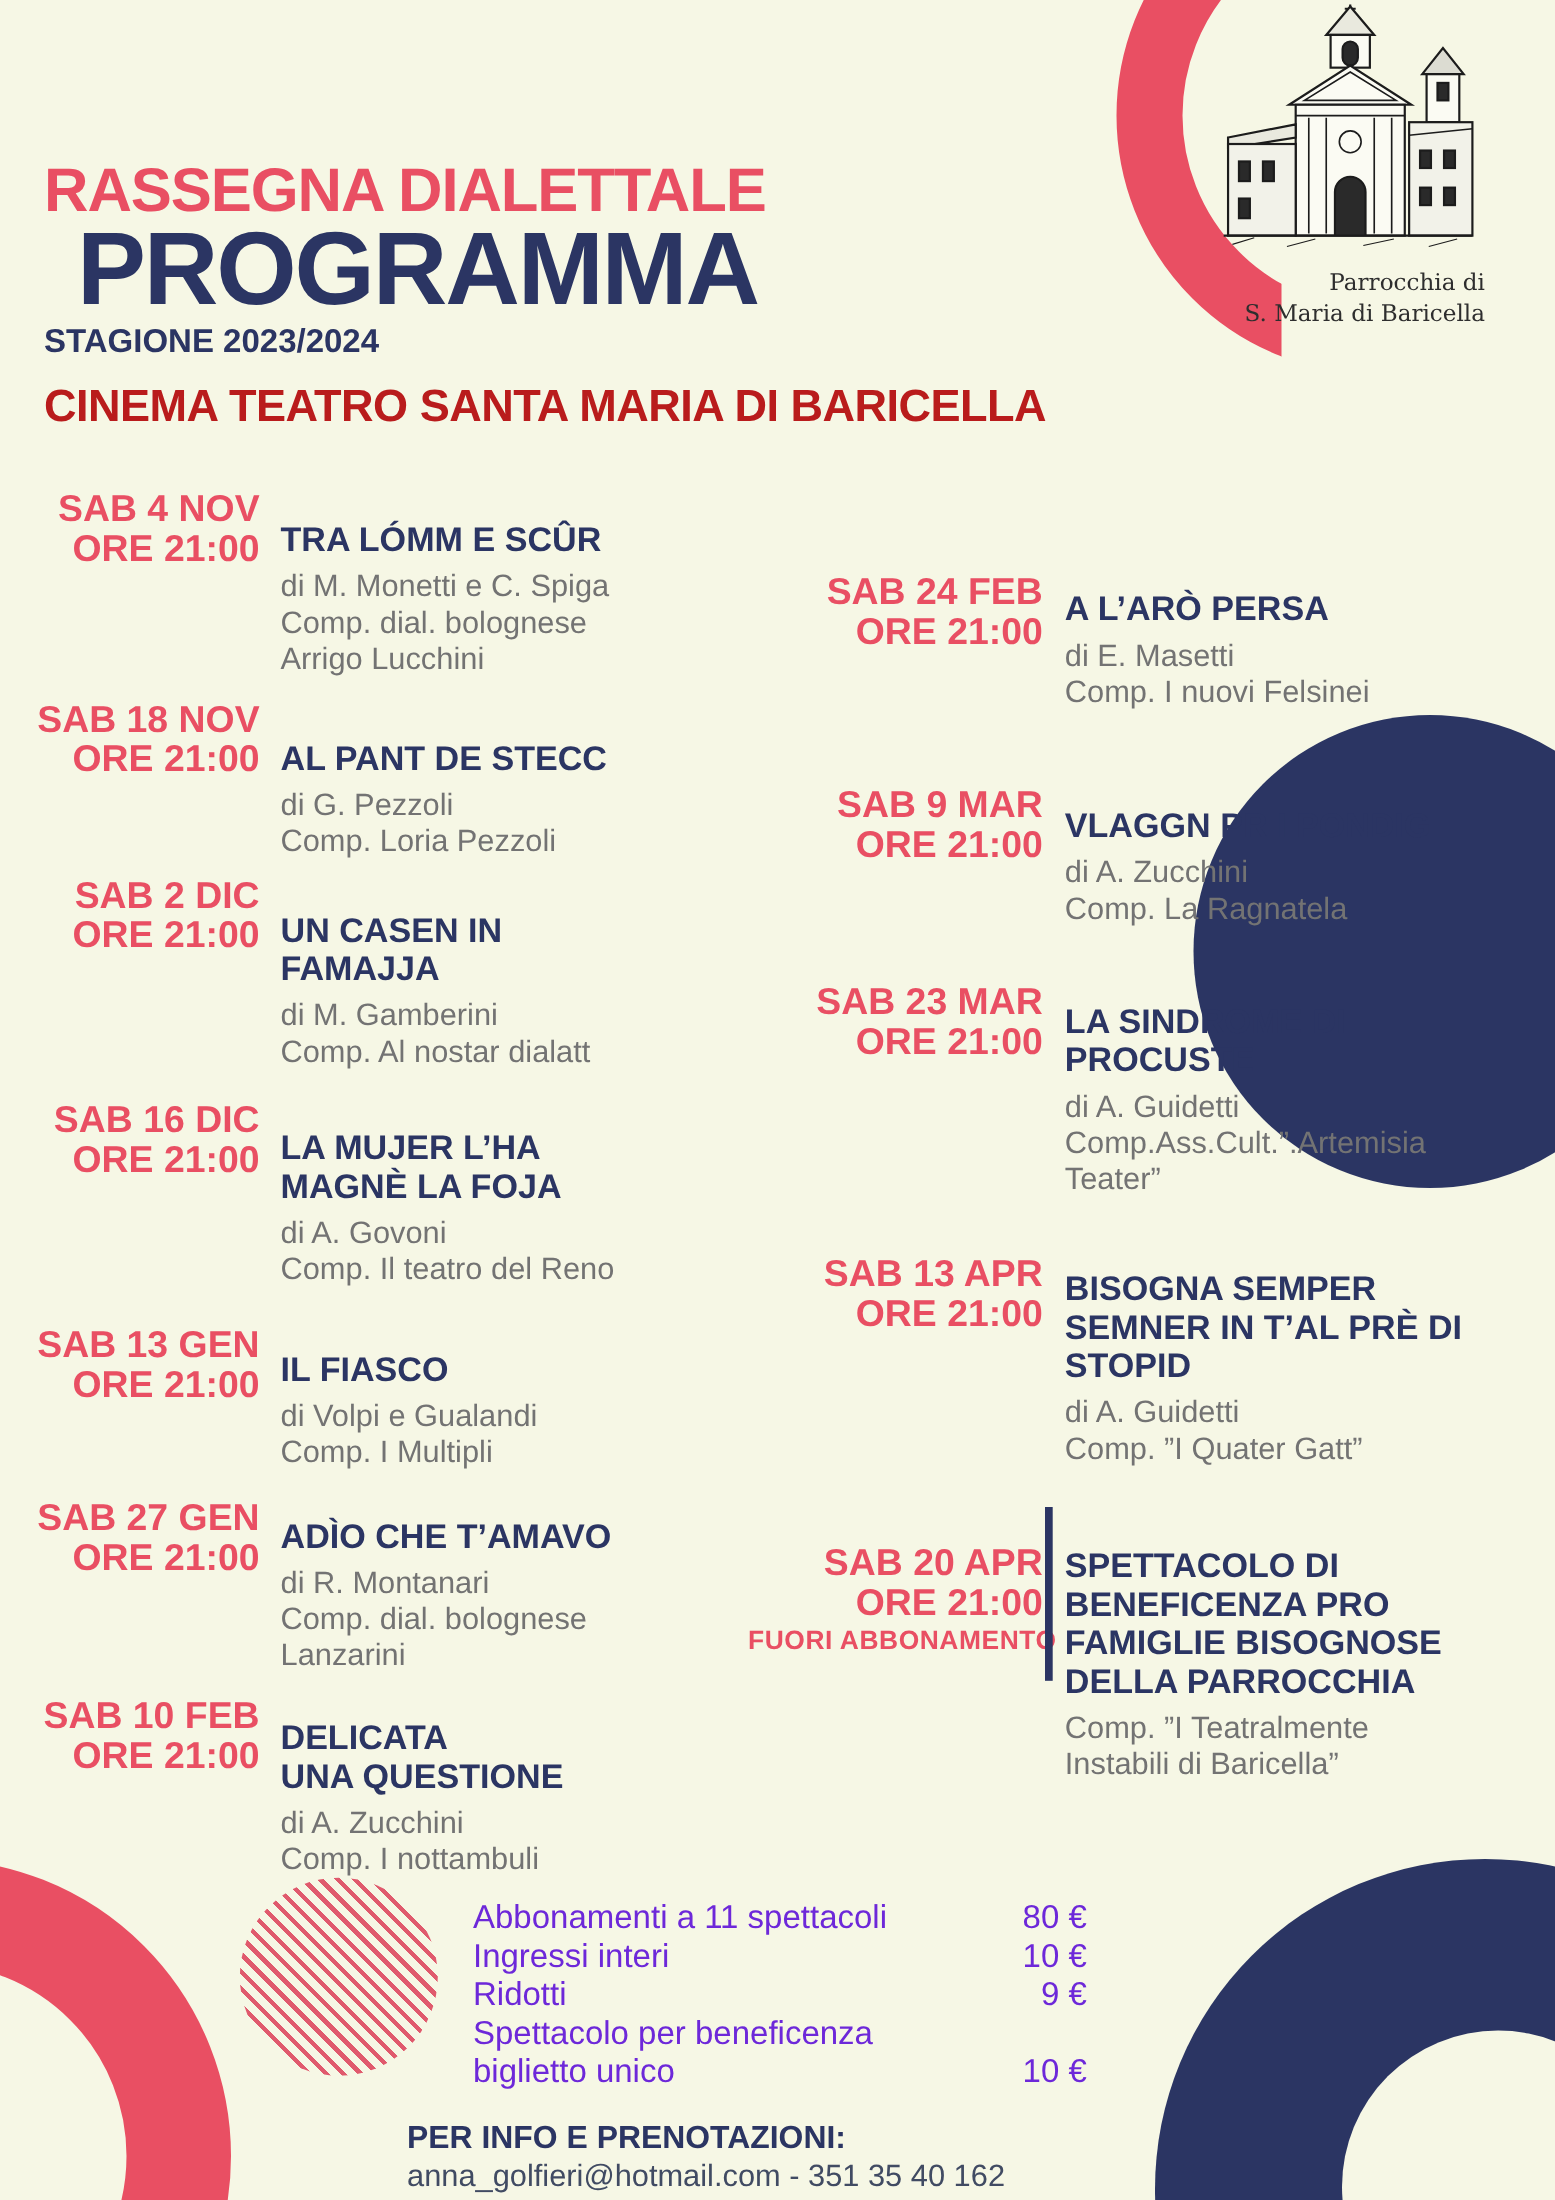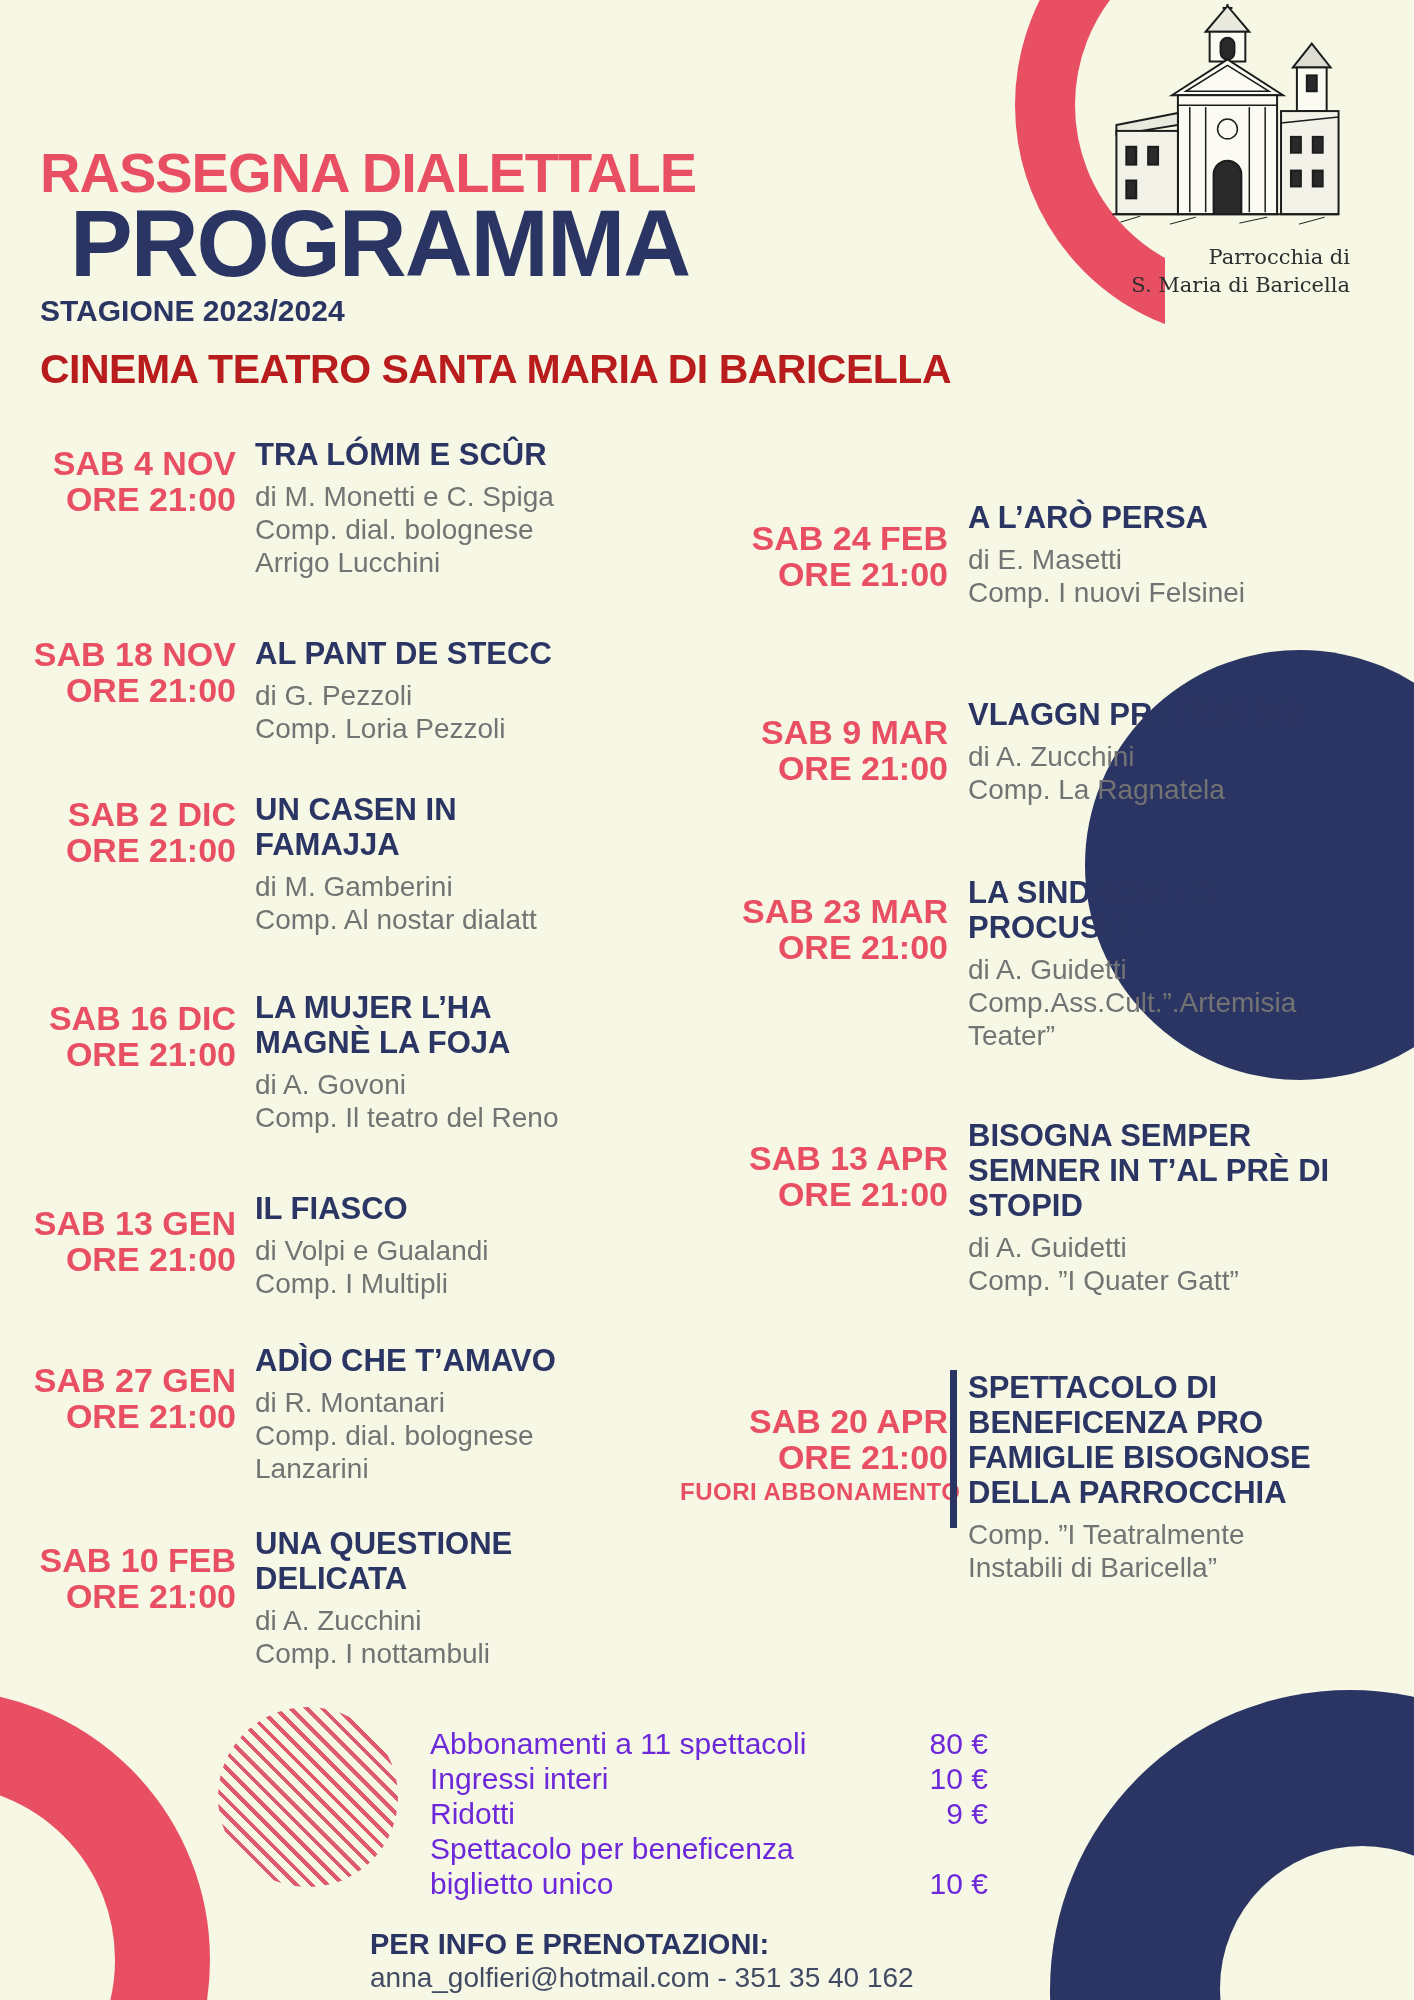--- a/index.html
+++ b/index.html
@@ -26,21 +26,21 @@
     font-family:"DejaVu Serif","Liberation Serif",serif;font-size:21px;line-height:28px;color:#2e2e2e;z-index:3;}
   
   .kicker{position:absolute;left:40px;top:140px;font-size:56px;font-weight:800;letter-spacing:-1px;color:#e94f63;white-space:nowrap;z-index:2;}
   .big-title{position:absolute;left:36px;top:190px;font-size:94px;font-weight:800;letter-spacing:-2px;color:#2b3563;white-space:nowrap;z-index:2;margin-left:34px;}
   .season{position:absolute;left:40px;top:294px;font-size:30px;font-weight:800;color:#2b3563;white-space:nowrap;z-index:2;}
   .venue{position:absolute;left:40px;top:346px;font-size:41px;font-weight:800;letter-spacing:-0.5px;color:#b91c1c;white-space:nowrap;z-index:2;}
   
   .event-date{position:absolute;text-align:right;color:#e94f63;font-weight:800;font-size:34px;line-height:36px;z-index:2;white-space:nowrap;}
   .event-date.left{left:20px;width:216px;}
   .event-date.right{left:680px;width:268px;}
-  .event-body{position:absolute;z-index:2;}
+  .event-body{position:absolute;z-index:2;margin-top:36px;}
   .event-body.left-body{left:255px;width:600px;}
   .event-body.right-body{left:968px;width:440px;}
   .event-title div{font-size:31px;font-weight:700;line-height:35px;color:#2b3563;white-space:nowrap;}
   .event-details{margin-top:8px;}
   .event-details div{font-size:28px;font-weight:400;line-height:33px;color:#737373;white-space:nowrap;}
   .note{font-size:24px;line-height:26px;font-weight:600;letter-spacing:0.5px;margin-top:4px;}
   .charity-bar{position:absolute;left:950px;top:1370px;width:7px;height:158px;background:#2b3563;z-index:2;}
   
   .pricing{position:absolute;left:430px;top:1726px;width:558px;z-index:2;}
   .price-row{position:relative;font-size:30px;line-height:35px;color:#6d28d9;white-space:nowrap;}
@@ -204,22 +204,22 @@
         <div>Lanzarini</div>
       </div>
   </div>
 
   <div class="event-date left" style="top:1542px">
     <div>SAB 10 FEB</div>
     <div>ORE 21:00</div>
   </div>
   <div class="event-body left-body" style="top:1526px">
     <div class="event-title">
+        <div>DELICATA</div>
         <div>UNA QUESTIONE</div>
-        <div>DELICATA</div>
       </div>
     <div class="event-details">
         <div>di A. Zucchini</div>
         <div>Comp. I nottambuli</div>
       </div>
   </div>
 
   <div class="event-date right" style="top:520px">
     <div>SAB 24 FEB</div>
     <div>ORE 21:00</div>

